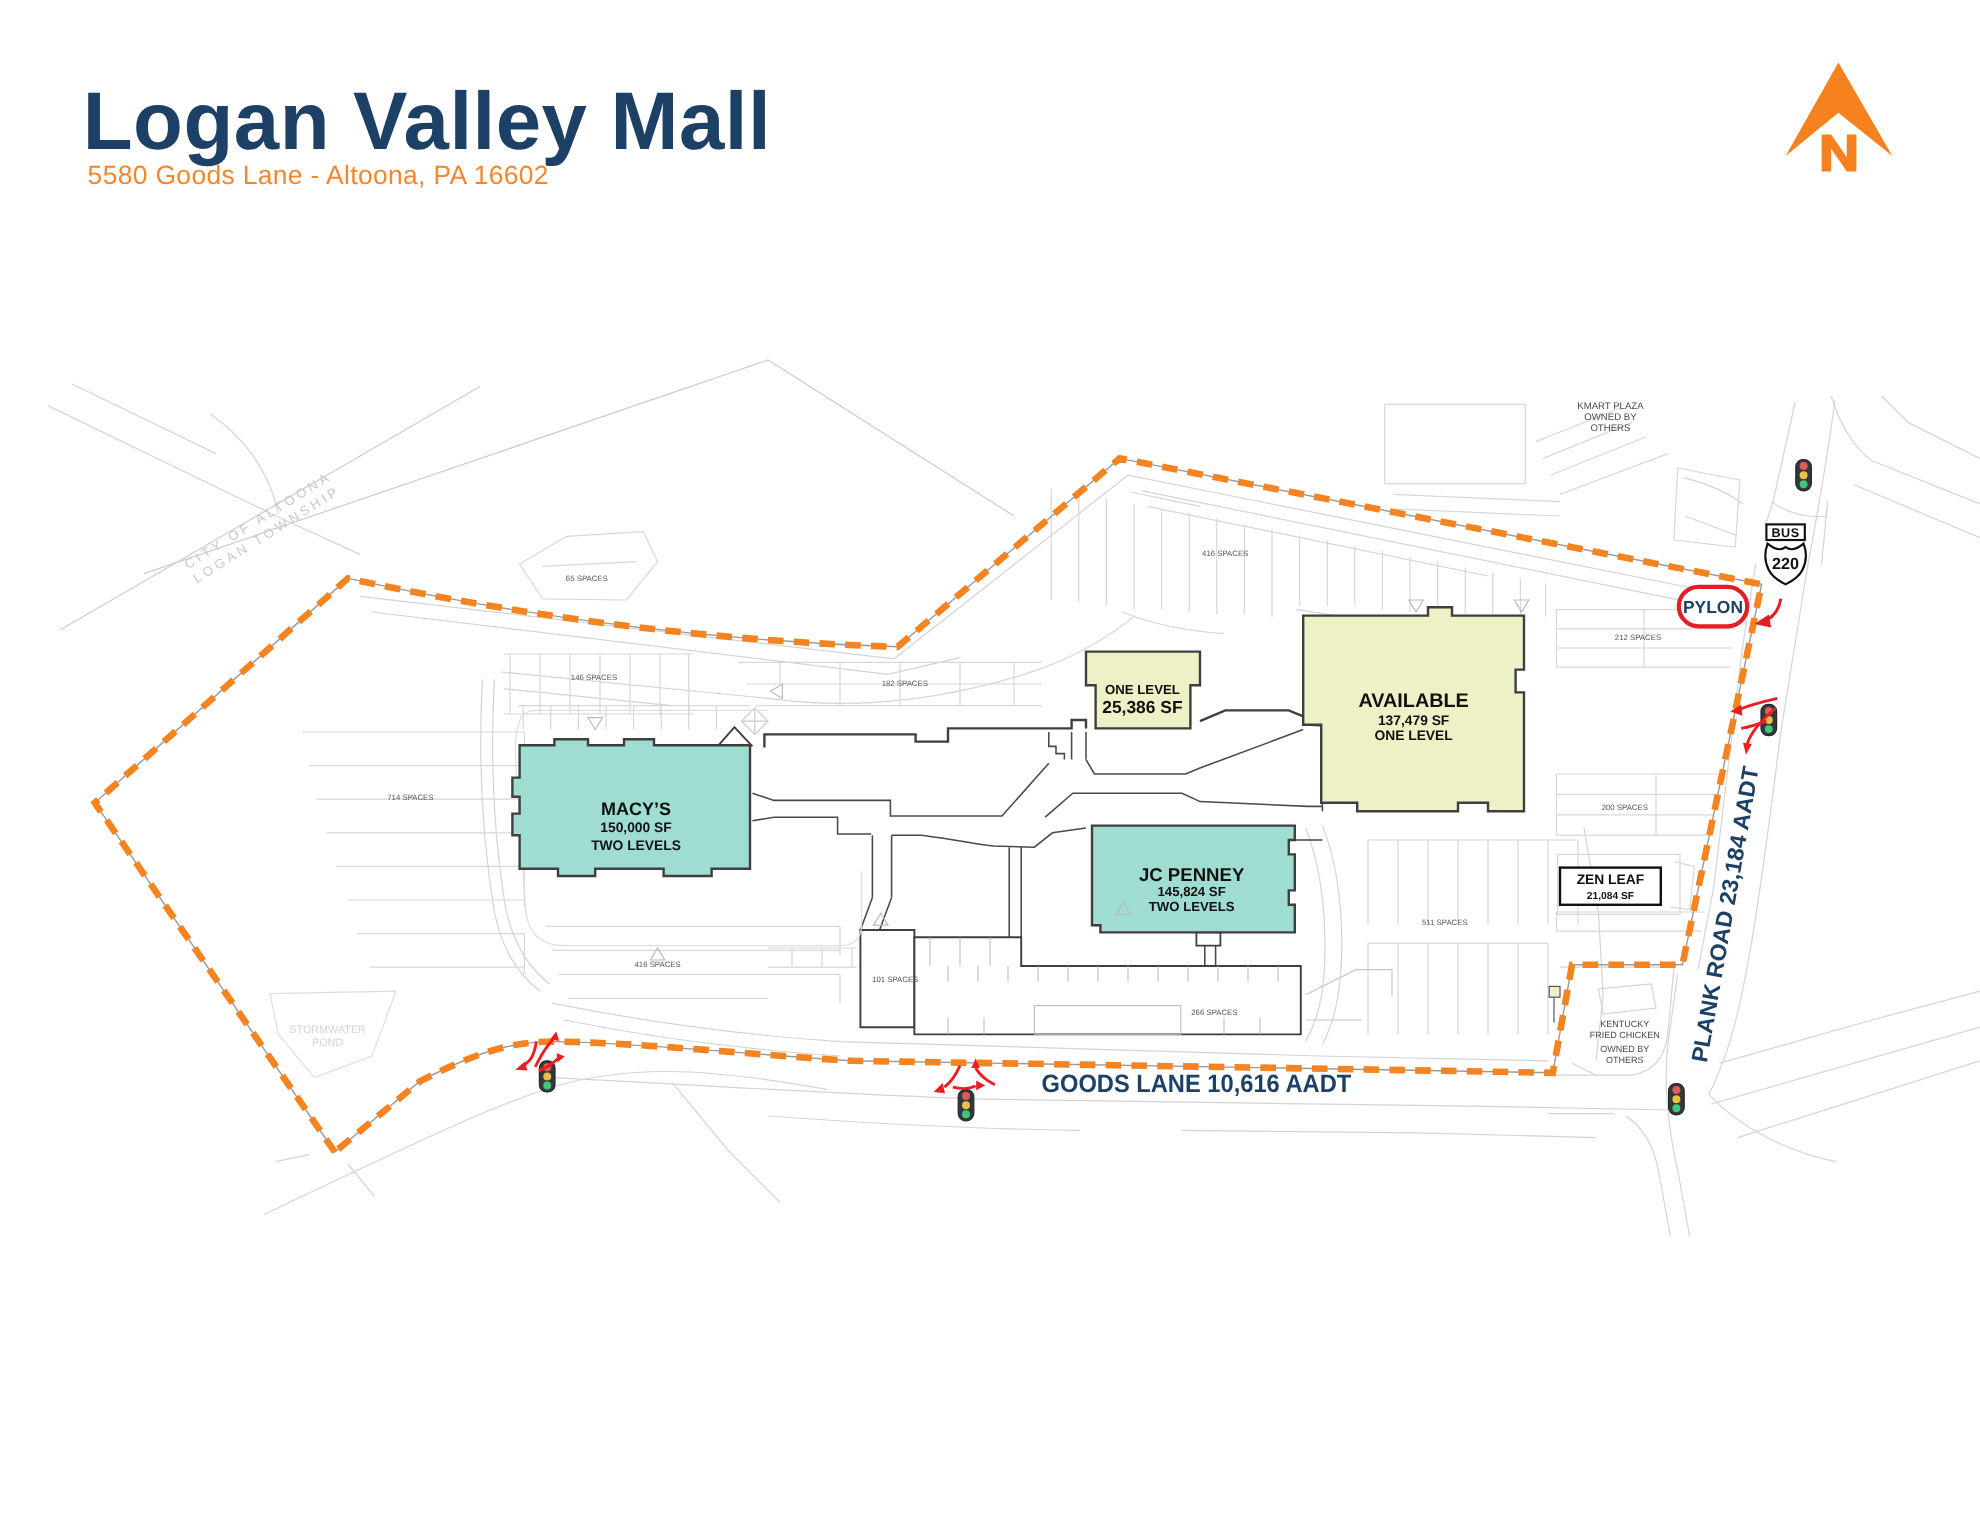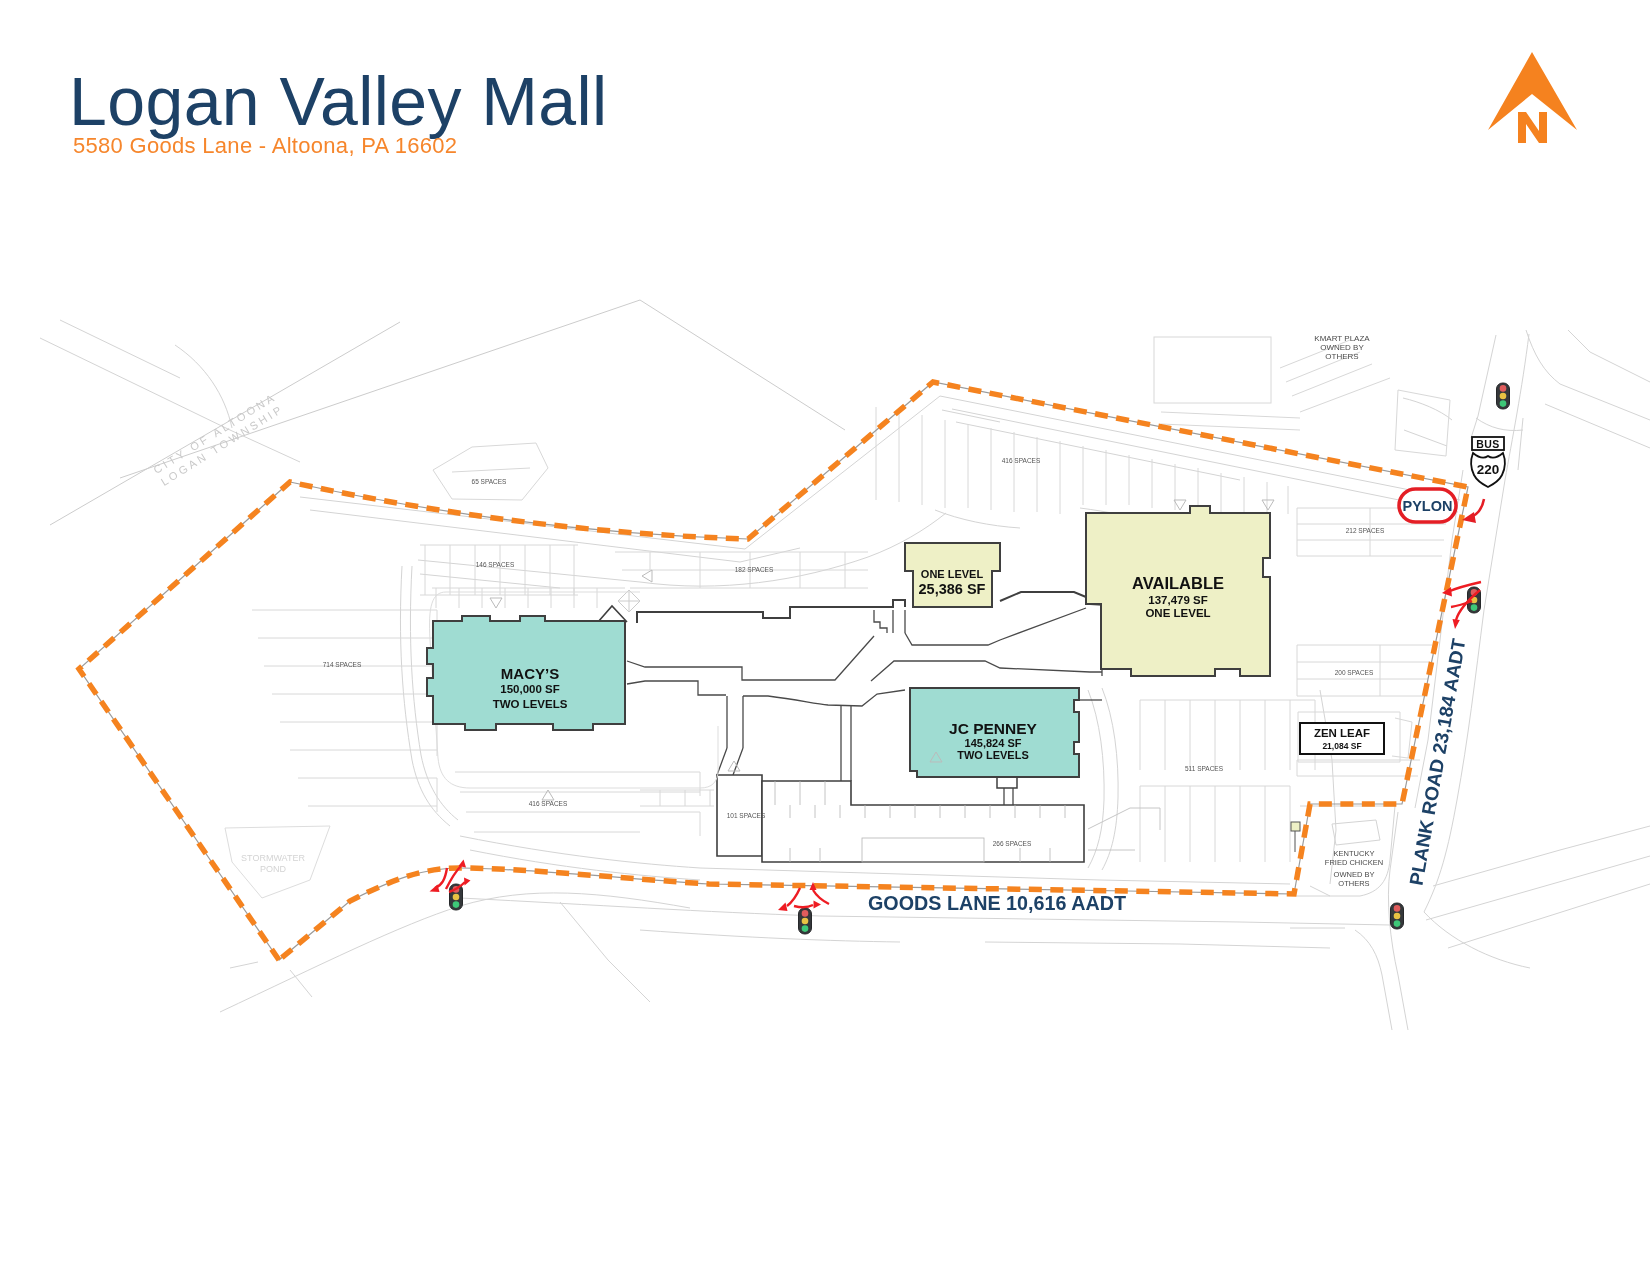--- a/index.html
+++ b/index.html
@@ -1,17 +1,17 @@
 <!DOCTYPE html>
 <html><head>
 <meta charset="utf-8">
 <style>
 html,body{margin:0;padding:0;background:#ffffff;width:1650px;height:1275px;overflow:hidden}
 body{font-family:"Liberation Sans", sans-serif;position:relative}
-.title{position:absolute;left:69px;top:62px;color:#1d4166;font-size:68px;font-weight:normal;letter-spacing:0.4px}
+.title{position:absolute;left:69px;top:62px;color:#1d4166;font-size:68px;font-weight:bold;letter-spacing:0.4px}
 .subtitle{position:absolute;left:73px;top:133px;color:#f6862c;font-size:22px;font-weight:normal;letter-spacing:0.3px}
 svg{position:absolute;left:0;top:0}
 </style>
 </head>
 <body>
 
 <div class="title">Logan Valley Mall</div>
 
 <div class="subtitle">5580 Goods Lane - Altoona, PA 16602</div>
 <svg width="1650" height="1275" viewBox="0 0 1650 1275">

